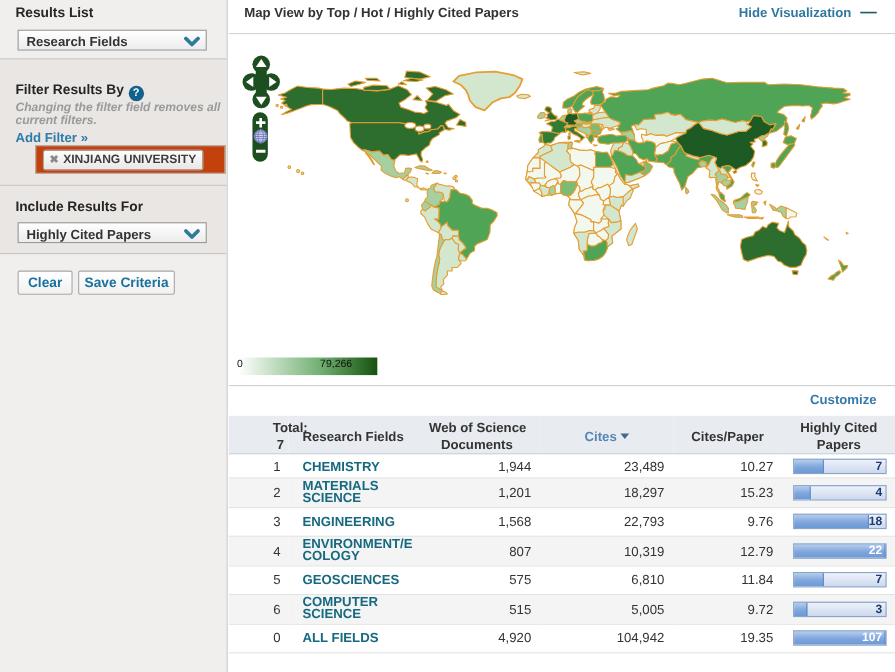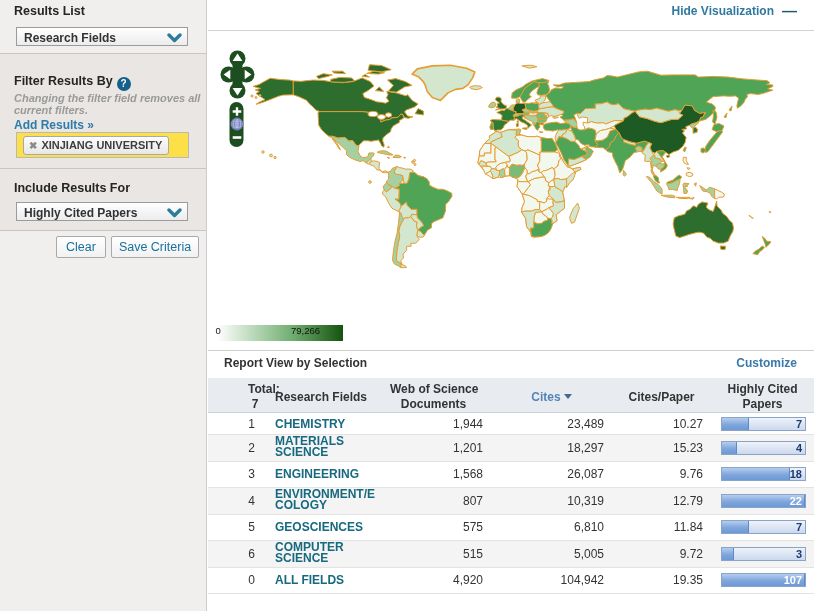--- a/index.html
+++ b/index.html
@@ -9,25 +9,25 @@
 .sdiv { position:absolute; left:0; top:168px; width:206px; border-top:1px solid #c9c6c2; }
 .h1 { font-size:12.5px; font-weight:bold; color:#252525; }
 #side .rl { position:absolute; left:14px; top:4px; }
 .sel { position:absolute; left:16px; width:172px; height:19px; border:1px solid #9b9b9b; background:linear-gradient(#ffffff,#ececec); }
 .sel .t { position:absolute; left:7px; top:3px; font-size:12px; font-weight:bold; color:#333; }
 .sel svg { position:absolute; right:5px; top:5px; }
 #frb { position:absolute; left:14px; top:74px; }
 .qm { display:inline-block; width:14px; height:14px; border-radius:7px; background:#15618d; color:#fff; font-size:10px; font-weight:bold; text-align:center; line-height:14px; vertical-align:-2px; margin-left:4px; }
 .ital { position:absolute; left:14px; top:93px; width:192px; font-size:11px; line-height:11.5px; font-weight:bold; font-style:italic; color:#9a9a9a; }
 .addf { position:absolute; left:14px; top:118px; font-size:12px; font-weight:bold; color:#2d7cab; }
-.fbox { position:absolute; left:16px; top:132px; width:173px; height:26px; background:#fde047; border:1px solid #b9b9b9; }
+.fbox { position:absolute; left:32px; top:132px; width:173px; height:26px; background:#c2410c; border:1px solid #b9b9b9; }
 .tag { position:absolute; left:6px; top:3px; height:19px; border:1px solid #a8a8a8; border-radius:3px; background:linear-gradient(#fdfdfd,#e7e7e7); font-size:11px; font-weight:bold; color:#3d3d3d; line-height:17px; padding:0 6px 0 5px; white-space:nowrap; }
 .tag .x { color:#8a8a8a; font-size:10px; margin-right:4px; }
 #irf { position:absolute; left:14px; top:181px; }
-.btn { position:absolute; top:236px; height:22px; border:1px solid #a9a9a9; border-radius:2px; background:linear-gradient(#ffffff,#f1f1f1); font-size:12.5px; font-weight:normal; color:#19719e; text-align:center; line-height:20px;margin-left:40px; }
+.btn { position:absolute; top:246px; height:22px; border:1px solid #a9a9a9; border-radius:2px; background:linear-gradient(#ffffff,#f1f1f1); font-size:12.5px; font-weight:bold; color:#19719e; text-align:center; line-height:20px; }
 
 #main { position:absolute; left:208px; top:0; width:606px; height:611px; }
 #mhead { position:absolute; left:0; top:0; width:606px; height:31px; border-bottom:1px solid #d2d2d2; background:#ffffff; }
 #mhead .t { position:absolute; left:14px; top:4px; font-size:12px; font-weight:bold; color:#333; }
 #mhead .hv { position:absolute; right:40px; top:4px; font-size:12px; font-weight:bold; color:#30789f; }
 #mhead .mn { position:absolute; right:17px; top:2px; font-size:15px; font-weight:bold; color:#1d5e66; }
 #rview { position:absolute; left:0; top:350px; width:606px; height:28px; border-top:1px solid #cfcfcf; background:#ffffff; }
 #rview .t { position:absolute; left:16px; top:5px; font-size:12px; font-weight:bold; color:#333; }
 #rview .cz { position:absolute; right:17px; top:5px; font-size:12px; font-weight:bold; color:#3779ab; }
 table { position:absolute; left:0; top:378px; width:606px; border-collapse:collapse; table-layout:fixed; }
@@ -60,41 +60,41 @@
       <div class="sdiv"></div>
  <div class="h1 rl">Results List</div>
  <div class="sel" style="top:27px">
         <span class="t">Research Fields</span>
         <svg width="15" height="10">
           <path d="M2 2 L7.5 7.5 L13 2" stroke="#2b7c9b" stroke-width="3.4" fill="none" stroke-linecap="round" stroke-linejoin="round"></path>
         </svg>
       </div>
  <div class="h1" id="frb">Filter Results By<span class="qm">?</span></div>
  <div class="ital">Changing the filter field removes all current filters.</div>
- <div class="addf">Add Results »</div>
+ <div class="addf">Add Filter »</div>
  <div class="fbox">
         <span class="tag"><span class="x">✖</span>XINJIANG UNIVERSITY</span>
       </div>
  <div class="h1" id="irf">Include Results For</div>
  <div class="sel" style="top:202px">
         <span class="t">Highly Cited Papers</span>
         <svg width="15" height="10">
           <path d="M2 2 L7.5 7.5 L13 2" stroke="#2b7c9b" stroke-width="3.4" fill="none" stroke-linecap="round" stroke-linejoin="round"></path>
         </svg>
       </div>
  <div class="btn" style="left:16px;width:50px;">Clear</div>
  <div class="btn" style="left:71px;width:88px;text-align:center;">Save Criteria</div>
 </div>
 <div id="main">
  <div id="mhead">
+        <span class="t">Map View by Top / Hot / Highly Cited Papers</span>
         <span class="hv">Hide Visualization</span>
         <span class="mn">—</span>
       </div>
  <div id="rview">
-        <span class="t">Report View by Selection</span>
         <span class="cz">Customize</span>
       </div>
  <table>
  <thead>
           <tr>
             <td class="c1">Total:<br>7</td>
             <td class="c2" style="padding-left:13px">Research Fields</td>
             <td class="c3">Web of Science<br>Documents</td>
             <td class="c4"><span class="cites">Cites</span><span class="sortarr"></span></td>
             <td class="c5">Cites/Paper</td>
@@ -125,21 +125,21 @@
               <div class="bar">
                 <div class="fill" style="width:15px"></div>
                 <span class="bnum ">4</span>
               </div>
             </td>
           </tr>
 <tr style="background:#ffffff">
             <td class="c1">3</td>
             <td class="c2"><span class="fld">ENGINEERING</span></td>
             <td class="c3">1,568</td>
-            <td class="c4">26,087</td>
+            <td class="c4">22,793</td>
             <td class="c5">9.76</td>
             <td class="c6">
               <div class="bar">
                 <div class="fill" style="width:68px"></div>
                 <span class="bnum ">18</span>
               </div>
             </td>
           </tr>
 <tr style="background:#f4f4f4">
             <td class="c1">4</td>

